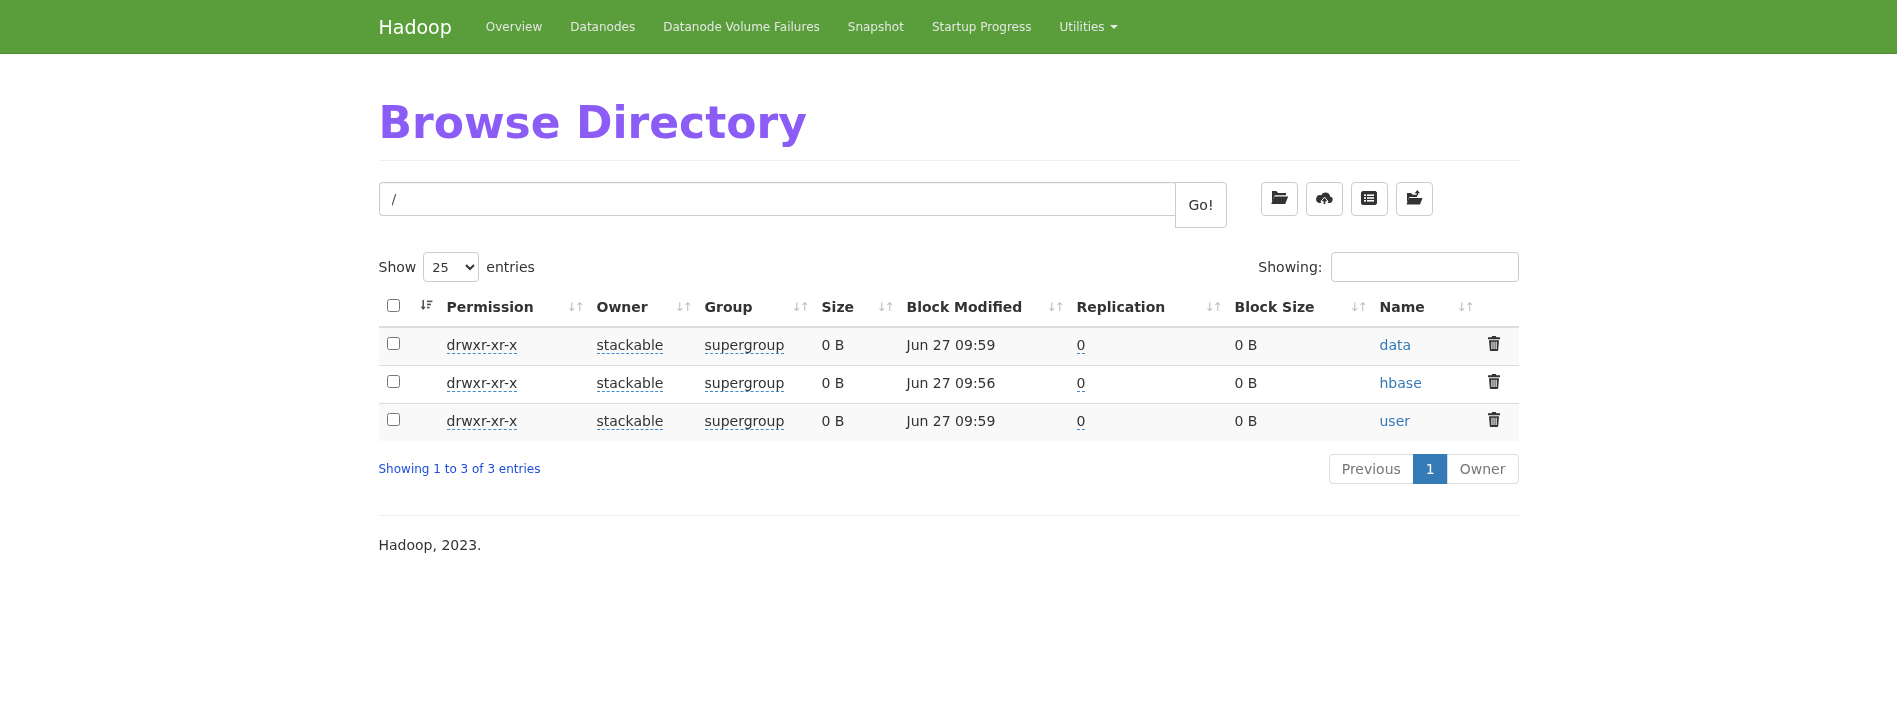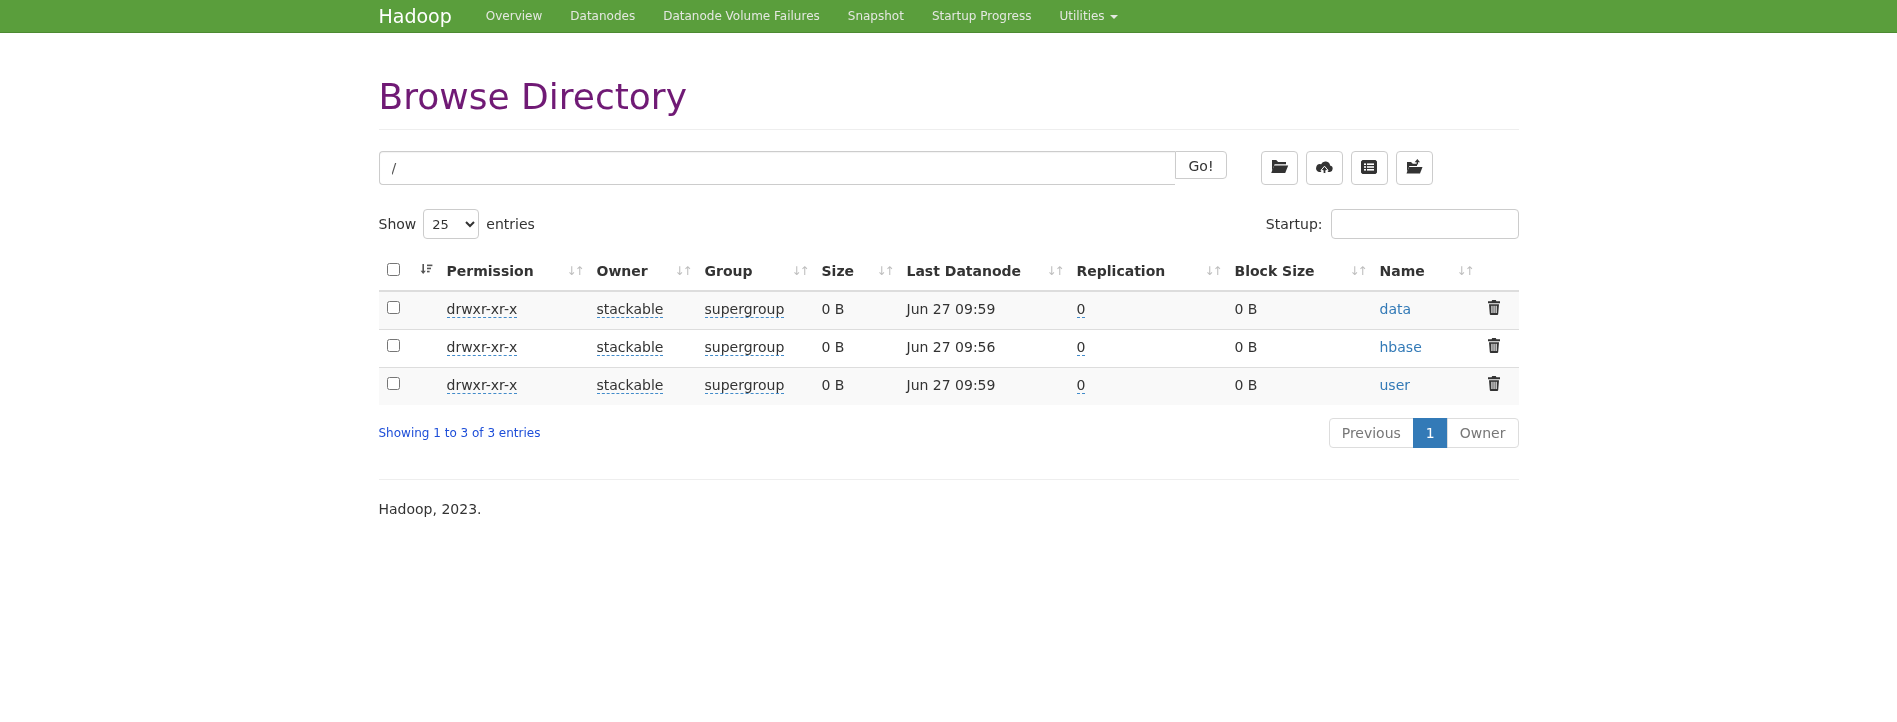--- a/index.html
+++ b/index.html
@@ -8,21 +8,21 @@
     overflow: hidden;
     background: #fff;
     font-family: "DejaVu Sans", "Liberation Sans", sans-serif;
     font-size: 14px;
     color: #333;
   }
   * { box-sizing: border-box; }
 
   
   .navbar {
-    height: 33px;
+    height: 54px;
     background: #5a9e3c;
     border-bottom: 1px solid #4c8a31;
   }
   .nav-container {
     width: 1170px; height: 100%;
     margin: 0 auto; padding: 0 15px;
     display: flex; align-items: center;
   }
   .brand {
     color: #fff; font-size: 19px;
@@ -40,54 +40,54 @@
   .caret {
     display: inline-block; width: 0; height: 0;
     border-left: 4px solid transparent;
     border-right: 4px solid transparent;
     border-top: 4px solid #e4e8e1;
     margin-left: 5px; vertical-align: middle;
   }
 
   
   .container { width: 1170px; margin: 0 auto; padding: 0 15px; }
-  h1 { font-size: 36px; font-weight: 400; margin: 43px 0 12px; color: #701a75; }
+  h1 { font-size: 44px; font-weight: 700; margin: 43px 0 12px; color: #8b5cf6; }
   hr.rule { border: 0; border-top: 1px solid #eee; margin: 0 0 21px; }
 
   
   .path-row { display: flex; align-items: flex-start; margin-bottom: 24px; }
   .input-group { display: flex; width: 848px; }
   .path-input {
     flex: 1; height: 34px;
     padding: 6px 12px;
     border: 1px solid #ccc; border-right: 0;
     border-radius: 4px 0 0 4px;
     font-size: 14px; color: #555;
     font-family: inherit;
     box-shadow: inset 0 1px 1px rgba(0,0,0,.05);
   }
   .go-btn {
-    height: 28px; padding: 6px 12px;
+    height: 46px; padding: 6px 12px;
     border: 1px solid #ccc; background: #fff;
     border-radius: 0 4px 4px 0;
     font-size: 14px; color: #333;
     font-family: inherit; cursor: pointer;
   }
   .toolbar { display: flex; gap: 8px; margin-left: 34px; }
   .icon-btn {
     width: 37px; height: 34px;
     border: 1px solid #ccc; border-radius: 4px;
     background: #fff; padding: 0; cursor: pointer;
     display: flex; align-items: center; justify-content: center;
   }
 
   
   .dt-controls {
     display: flex; justify-content: space-between; align-items: center;
-    margin-bottom: 15px;
+    margin-bottom: 8px;
   }
   .length-menu { display: flex; align-items: center; font-size: 14px; }
   .length-menu select {
     height: 30px; margin: 0 7px; padding: 2px 4px;
     border: 1px solid #ccc; border-radius: 4px;
     background: #fff; color: #333; font-size: 13px;
     font-family: inherit; width: 56px;
   }
   .search-box { display: flex; align-items: center; font-size: 14px; }
   .search-box input {
@@ -228,21 +228,21 @@
 
   <div class="dt-controls">
     <div class="length-menu">
       <span>Show</span>
       <select>
         <option>25</option>
       </select>
       <span>entries</span>
     </div>
     <div class="search-box">
-      <span>Startup:</span>
+      <span>Showing:</span>
       <input type="text" value="" style="">
     </div>
   </div>
 
   <table class="explorer">
     <colgroup>
       <col style="width:60px">
         <col style="width:150px">
         <col style="width:108px">
         <col style="width:117px">
@@ -264,21 +264,21 @@
                 <rect x="7" y="1.5" width="5.4" height="1.6" fill="#555"></rect>
                 <rect x="7" y="4.6" width="4" height="1.6" fill="#555"></rect>
                 <rect x="7" y="7.7" width="2.6" height="1.6" fill="#555"></rect>
               </svg>
           </span>
         </th>
         <th><span>Permission</span><span class="sort-pair">↓↑</span></th>
         <th><span>Owner</span><span class="sort-pair">↓↑</span></th>
         <th><span>Group</span><span class="sort-pair">↓↑</span></th>
         <th><span>Size</span><span class="sort-pair">↓↑</span></th>
-        <th><span>Last Datanode</span><span class="sort-pair">↓↑</span></th>
+        <th><span>Block Modified</span><span class="sort-pair">↓↑</span></th>
         <th><span>Replication</span><span class="sort-pair">↓↑</span></th>
         <th><span>Block Size</span><span class="sort-pair">↓↑</span></th>
         <th><span>Name</span><span class="sort-pair">↓↑</span></th>
         <th></th>
       </tr>
     </thead>
     <tbody>
       <tr>
         <td><input type="checkbox" style=""></td>
         <td><span class="editable">drwxr-xr-x</span></td>

